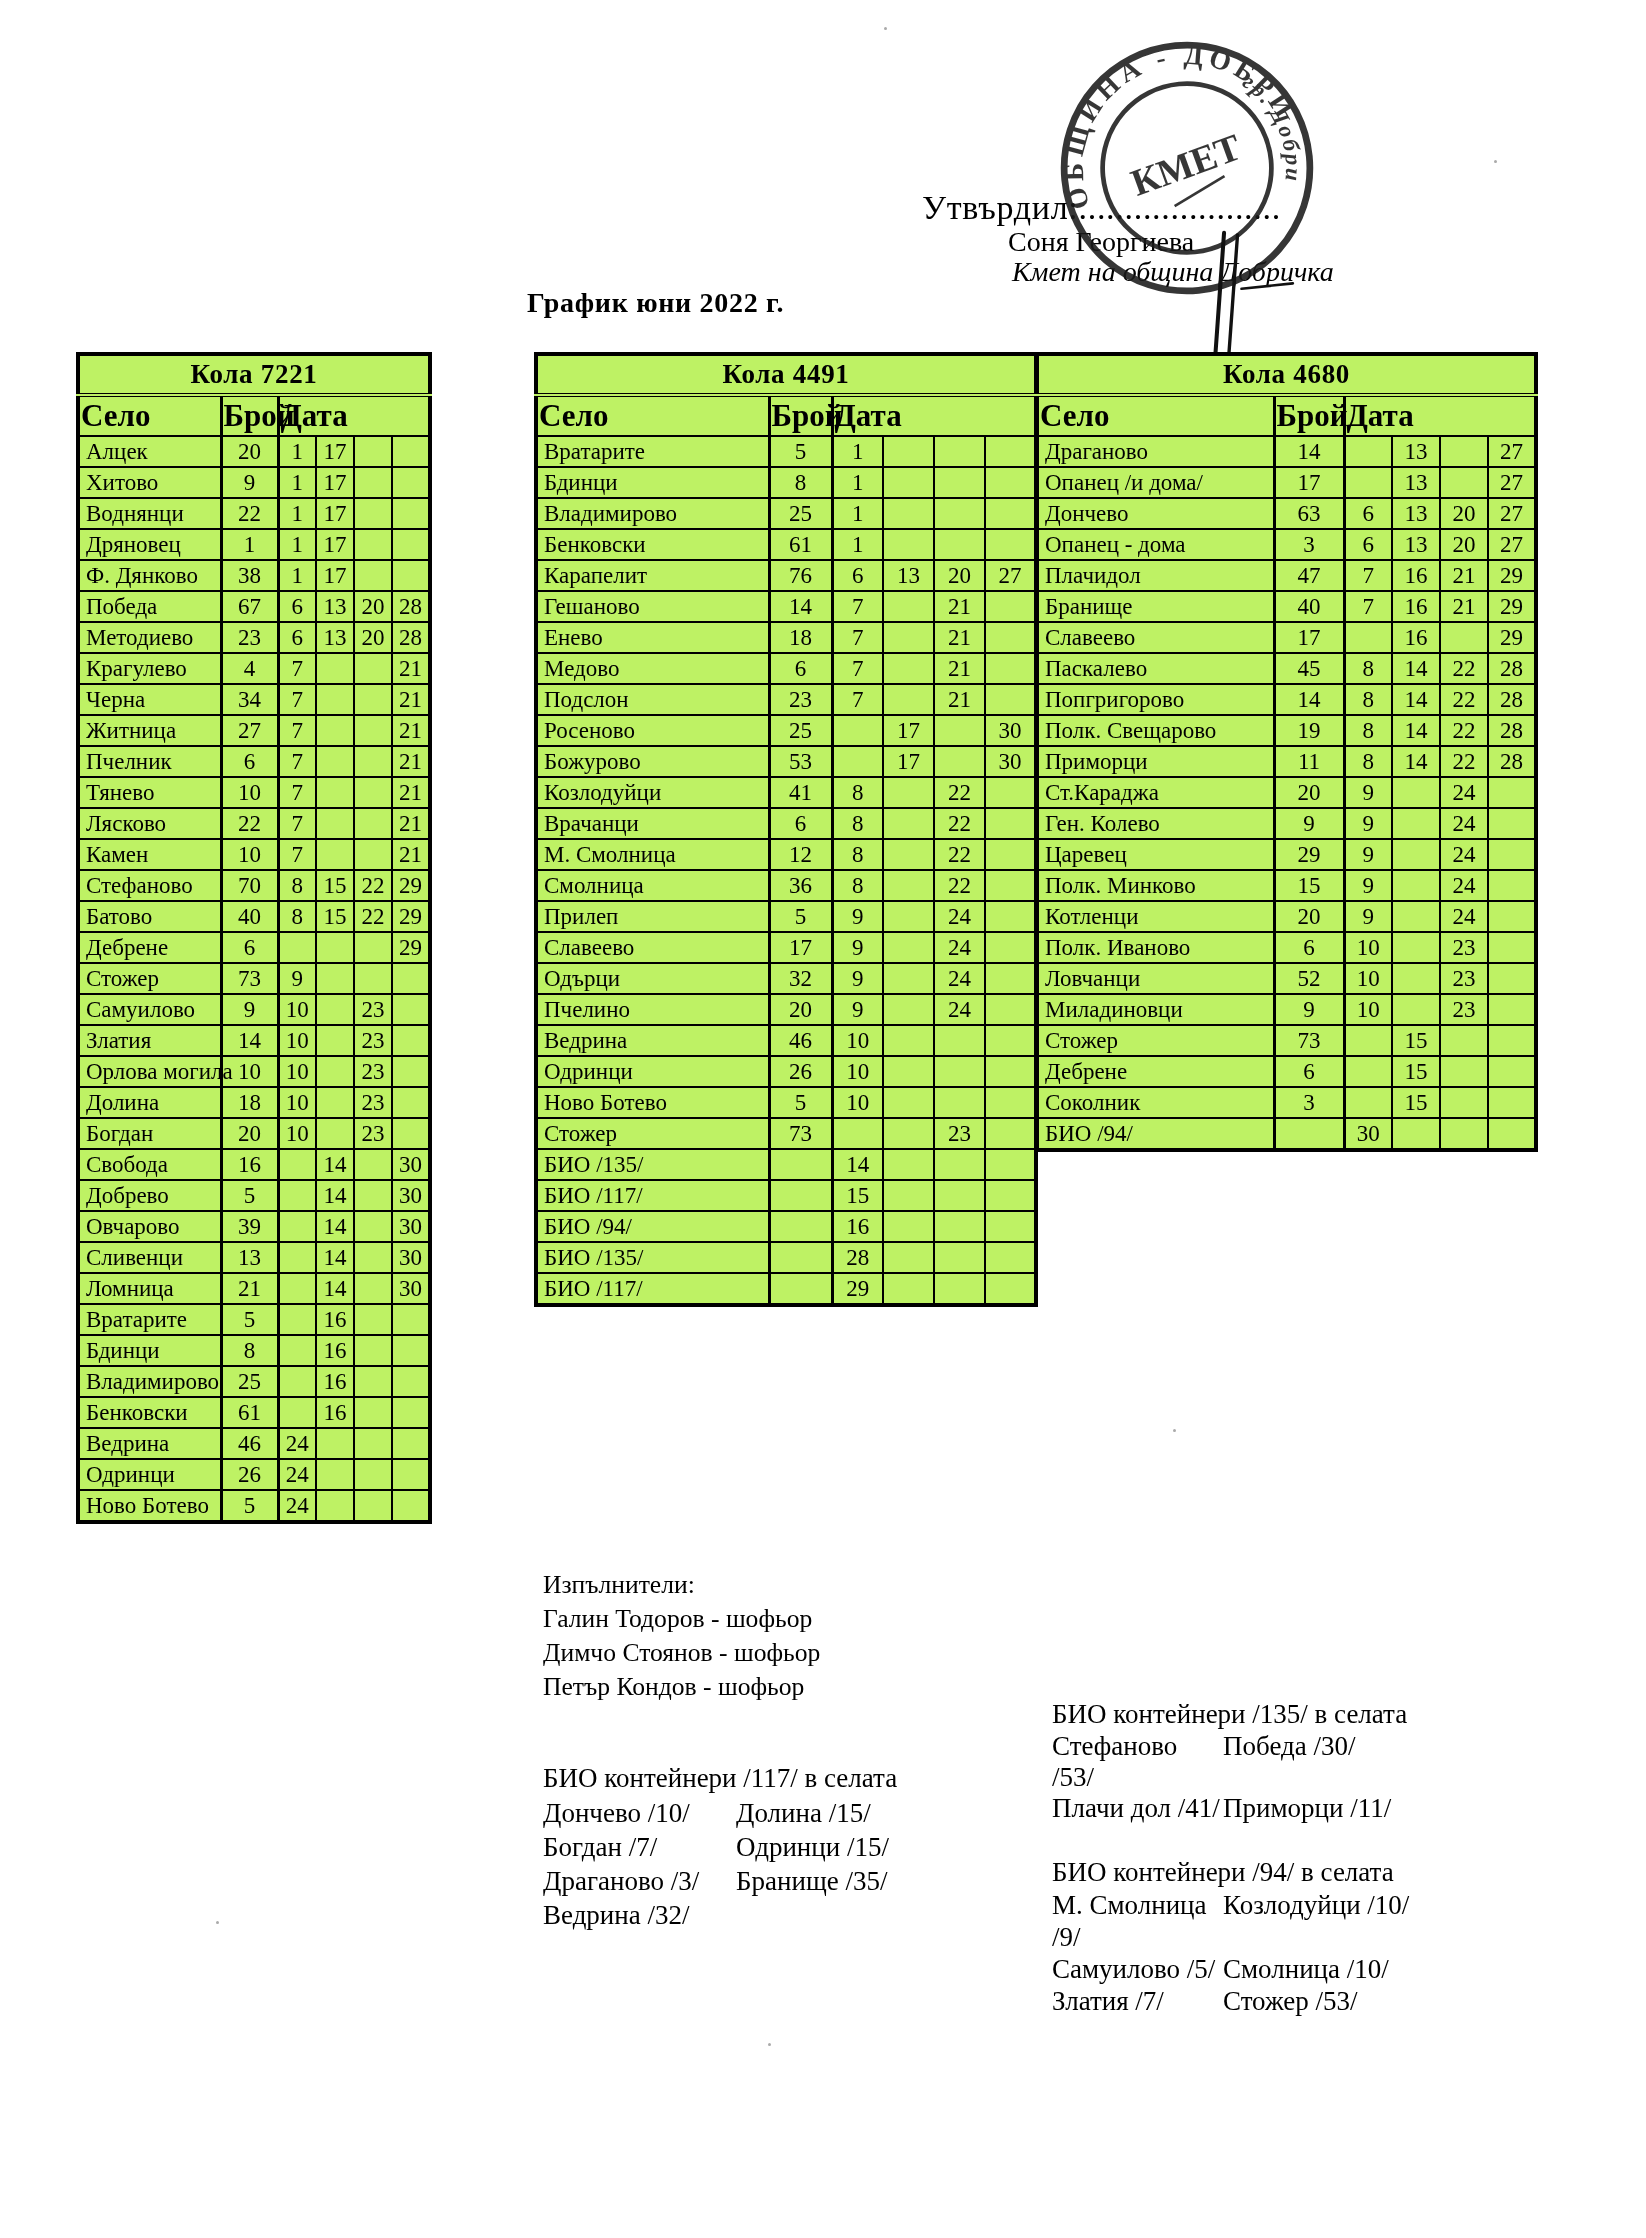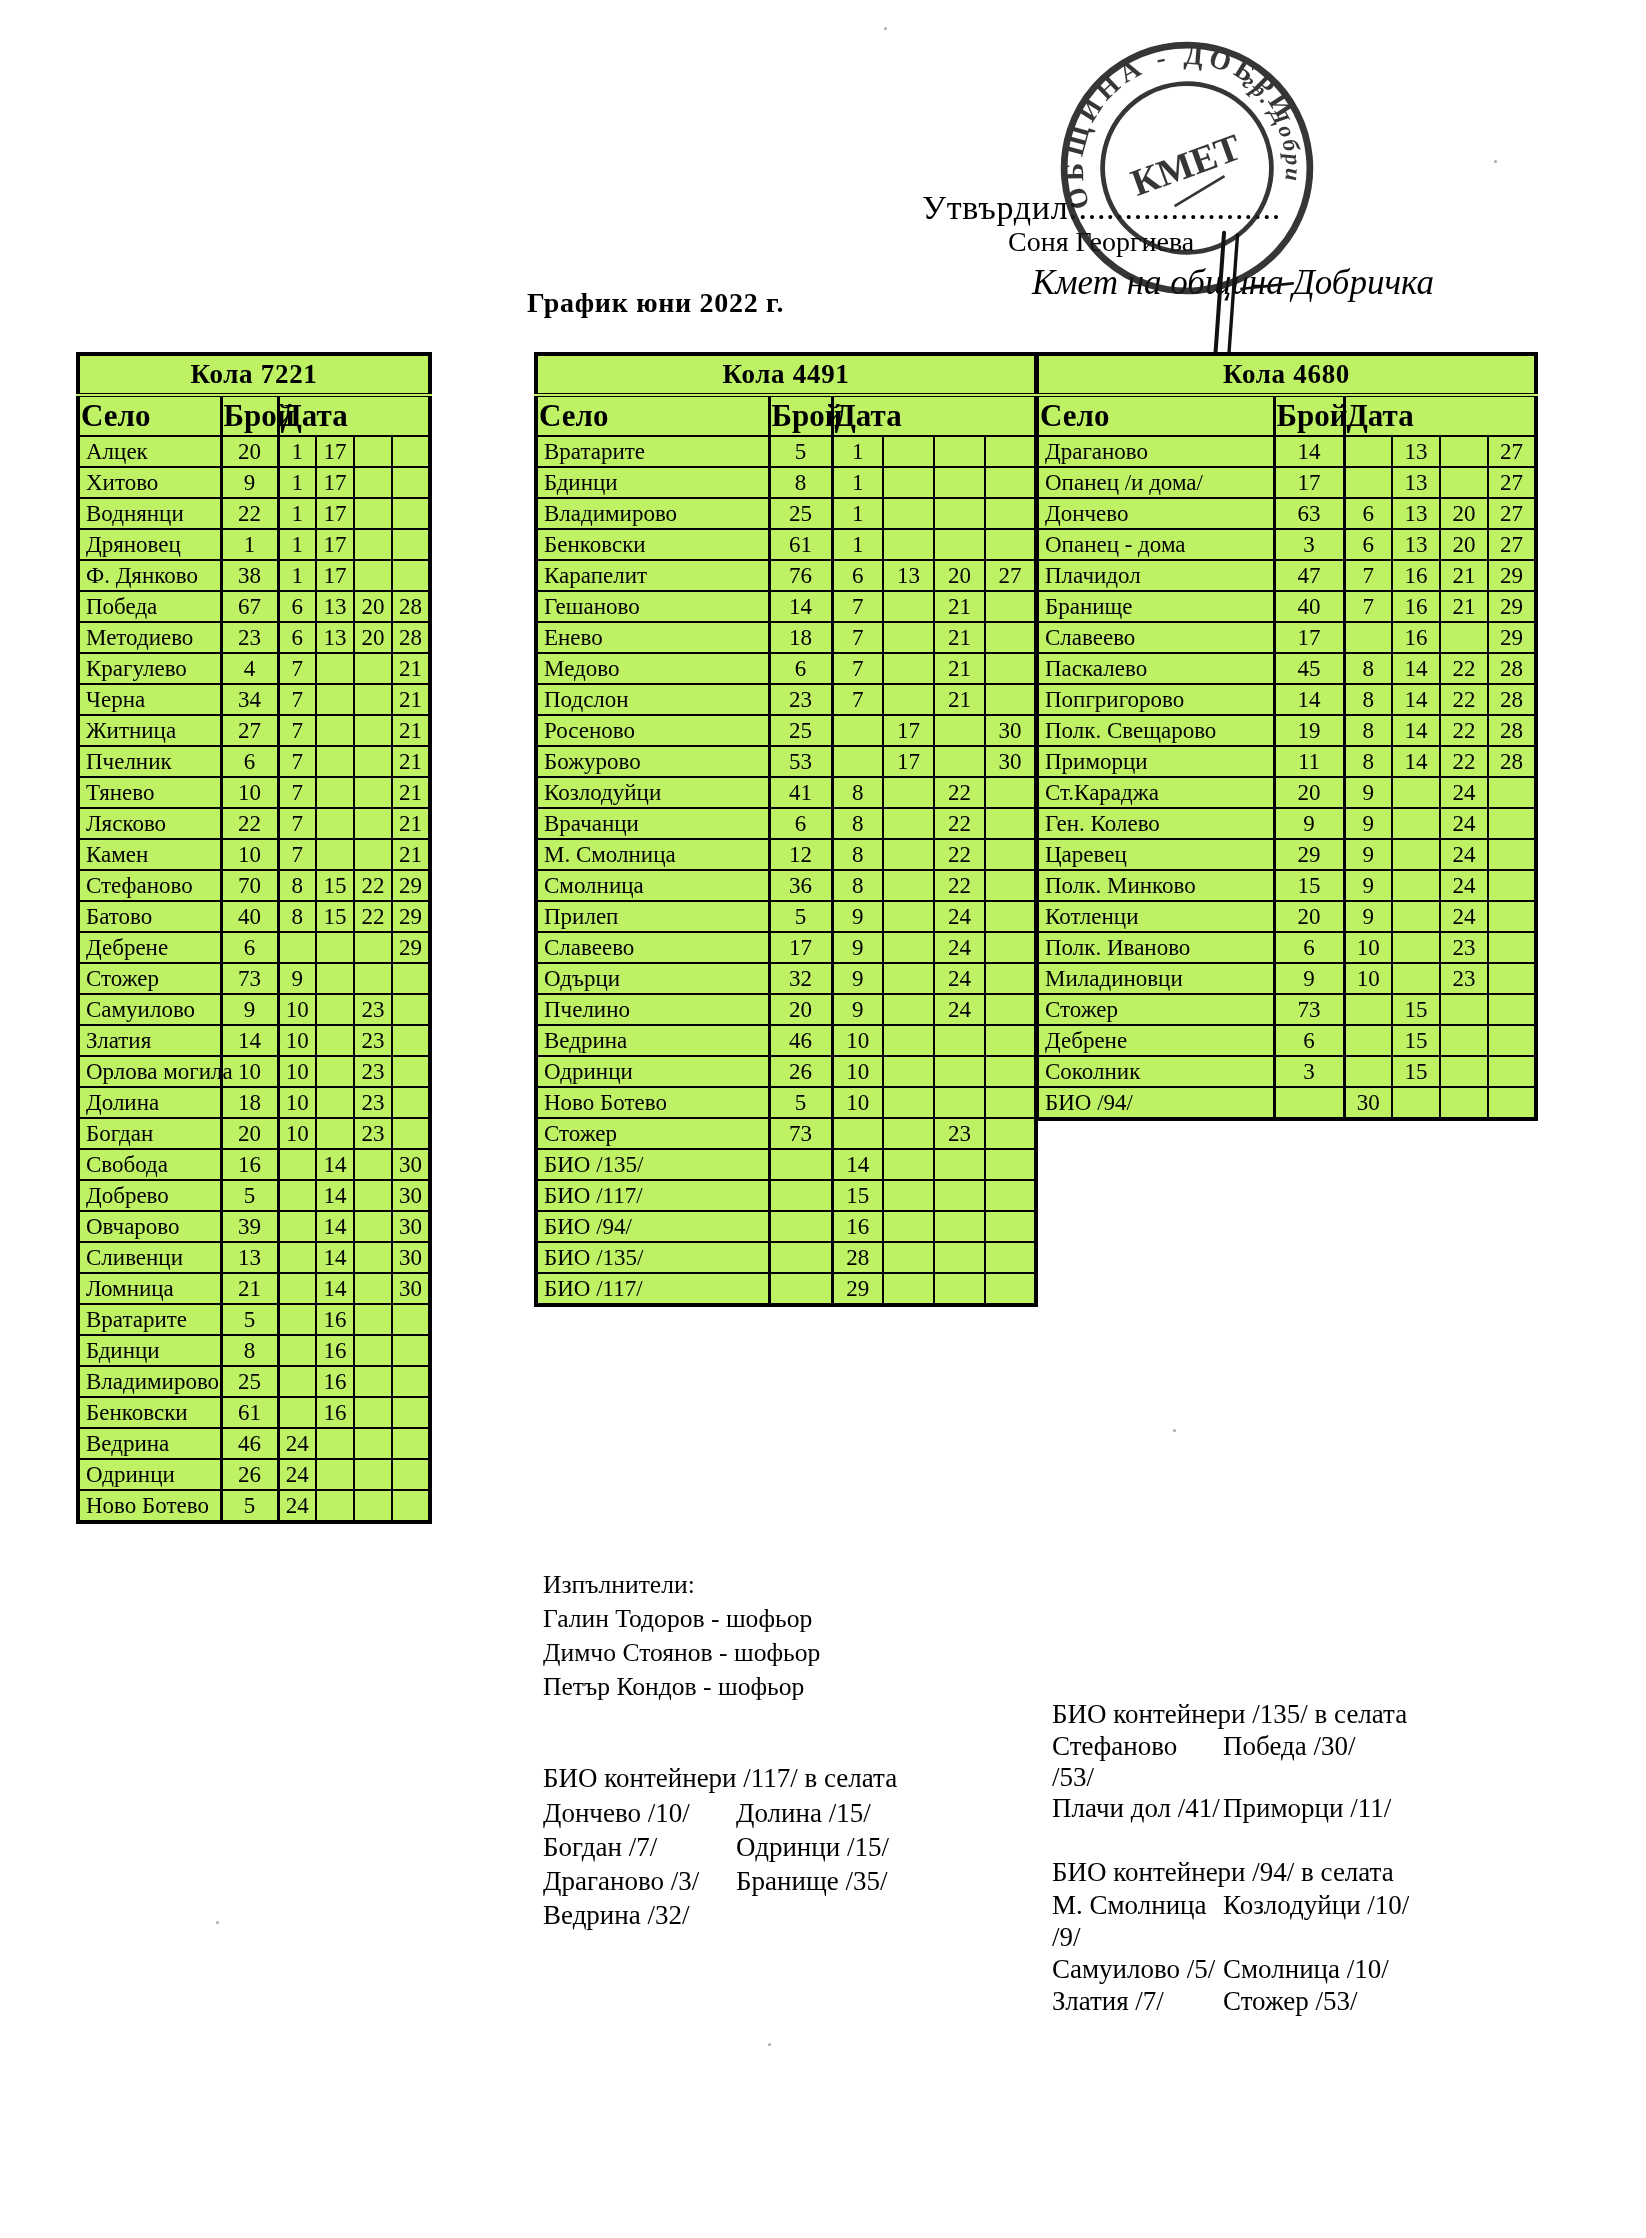--- a/index.html
+++ b/index.html
@@ -6,21 +6,21 @@
   body{
     width:1646px;height:2239px;position:relative;background:#ffffff;
     font-family:"Liberation Serif","DejaVu Serif",serif;color:#000;
     overflow:hidden;
   }
   .abs{position:absolute;}
 
   
   .approved-label{left:922px;top:189px;font-size:34px;letter-spacing:0.7px;}
   .approver-name{left:1008px;top:226px;font-size:28px;}
-  .approver-title{left:1012px;top:263px;font-size:35px;font-style:italic;margin-left:20px;}
+  .approver-title{left:1012px;top:256px;font-size:28px;font-style:italic;}
 
   
   .page-title{left:527px;top:287px;font-size:28px;font-weight:bold;letter-spacing:0.7px;}
 
   
   table.sched{
     border-collapse:collapse;table-layout:fixed;position:absolute;top:352px;
     border:4px solid #000;background:#bef264;
   }
   table.sched th,table.sched td{border:2px solid #000;overflow:visible;}
@@ -788,20 +788,28 @@
         <td class="village">Котленци</td>
         <td class="count">20</td>
         <td class="date">9</td>
         <td class="date"></td>
         <td class="date">24</td>
         <td class="date"></td>
       </tr>
       <tr>
         <td class="village">Полк. Иваново</td>
         <td class="count">6</td>
+        <td class="date">10</td>
+        <td class="date"></td>
+        <td class="date">23</td>
+        <td class="date"></td>
+      </tr>
+      <tr>
+        <td class="village">Ловчанци</td>
+        <td class="count">52</td>
         <td class="date">10</td>
         <td class="date"></td>
         <td class="date">23</td>
         <td class="date"></td>
       </tr>
       <tr>
         <td class="village">Миладиновци</td>
         <td class="count">9</td>
         <td class="date">10</td>
         <td class="date"></td>

